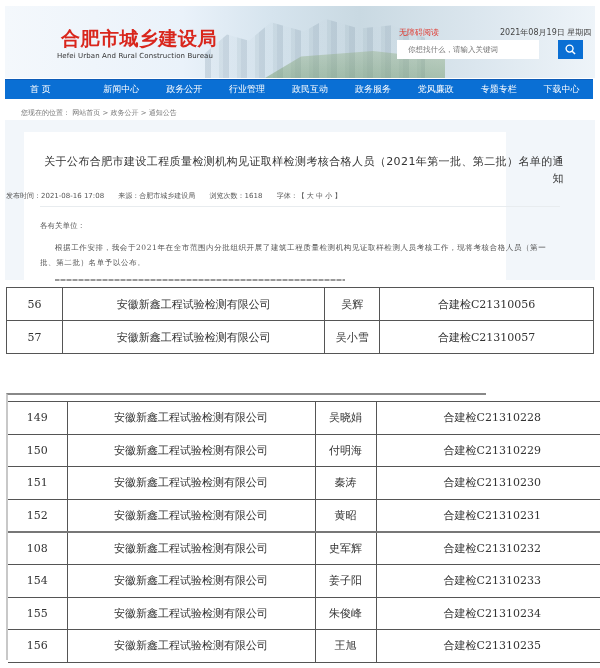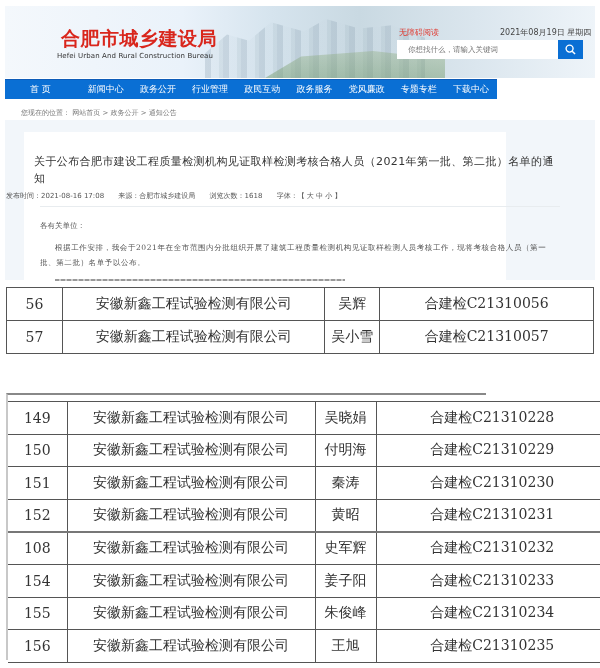--- a/index.html
+++ b/index.html
@@ -10,44 +10,44 @@
     background: linear-gradient(90deg, #f4f8fc 0%, #eaf2fa 30%, #d6e4ee 45%, #c9d9e2 60%, #dbe6ee 80%, #eef4f9 100%); overflow: hidden; }
   .header .city { position: absolute; left: 200px; top: 10px; width: 220px; height: 62px;
     background: repeating-linear-gradient(90deg, rgba(150,170,185,0.35) 0 6px, rgba(200,215,225,0.2) 6px 14px, rgba(170,190,200,0.3) 14px 18px);
     clip-path: polygon(0 60%, 10% 30%, 20% 40%, 30% 10%, 45% 25%, 55% 5%, 70% 20%, 85% 15%, 100% 35%, 100% 100%, 0 100%); }
   .header .green { position: absolute; left: 260px; top: 45px; width: 180px; height: 27px;
     background: linear-gradient(180deg, rgba(140,170,120,0.35), rgba(110,150,100,0.45)); clip-path: polygon(0 100%, 20% 20%, 60% 0, 100% 30%, 100% 100%); }
   .logo-cn { position: absolute; left: 56px; top: 20px; font-family: "DejaVu Serif", "Liberation Serif", serif; font-weight: bold; font-size: 19px; color: #d9261c; letter-spacing: 0.5px; }
   .logo-en { position: absolute; left: 52px; top: 46px; font-size: 7px; color: #333; letter-spacing: 0.1px; }
   .a11y-link { position: absolute; left: 394px; top: 21px; font-size: 8px; color: #e0362c; }
   .date { position: absolute; left: 495px; top: 21px; font-size: 8px; color: #444; }
-  .search-input { position: absolute; left: 392px; top: 34px; width: 161px; height: 19px; border: none; background: #fff; font-size: 7.5px; color: #999; padding-left: 11px; font-family: "DejaVu Sans", sans-serif; }
+  .search-input { position: absolute; left: 392px; top: 34px; width: 142px; height: 19px; border: none; background: #fff; font-size: 7.5px; color: #999; padding-left: 11px; font-family: "DejaVu Sans", sans-serif; }
   .search-btn { position: absolute; left: 553px; top: 34px; width: 25px; height: 19px; background: #0a6fd4; display: flex; align-items: center; justify-content: center; }
 
   
-  .nav { position: absolute; left: 5px; top: 79px; width: 492px; height: 20px; background: #0a6fd4; border-top: 1px solid #0e5cb8; display: flex; align-items: center; padding-left: 25px; }
+  .nav { position: absolute; left: 5px; top: 79px; width: 588px; height: 20px; background: #0a6fd4; border-top: 1px solid #0e5cb8; display: flex; align-items: center; padding-left: 25px; }
   .nav-item { color: #fff; font-size: 9px; margin-right: 0; text-align: center; }
 
   
   .breadcrumb { position: absolute; left: 21px; top: 108px; font-size: 7px; color: #777; }
 
   
   .article-bg { position: absolute; left: 5px; top: 120px; width: 590px; height: 160px; background: #f2f6fa; }
   .article { position: absolute; left: 24px; top: 132px; width: 482px; height: 148px; background: #fff; }
-  .title { position: absolute; left: 34px; top: 153px; width: 530px; text-align: left; font-size: 11px; color: #333; line-height: 17px; letter-spacing: 0.4px; }
+  .title { position: absolute; left: 34px; top: 153px; width: 530px; text-align: right; font-size: 11px; color: #333; line-height: 17px; letter-spacing: 0.4px; }
   .meta { position: absolute; left: 0; top: 191px; width: 476px; font-size: 7px; color: #555; }
   .meta span { margin: 0 6px; }
   .divider { position: absolute; left: 40px; top: 206px; width: 520px; height: 1px; background: #e8ecef; }
   .salutation { position: absolute; left: 40px; top: 221px; font-family: "DejaVu Serif", "Liberation Serif", serif; font-size: 7.5px; color: #555; }
   .para { position: absolute; left: 40px; top: 240px; width: 520px; font-family: "DejaVu Serif", "Liberation Serif", serif; font-size: 7.5px; color: #555; line-height: 15px; text-indent: 15px; letter-spacing: 0.6px; }
   .scan-line { position: absolute; left: 55px; top: 279px; width: 290px; height: 2px; background: repeating-linear-gradient(90deg, #999 0 4px, #ccc 4px 6px); }
 
   
   table { position: absolute; border-collapse: collapse; font-family: "DejaVu Serif", "Liberation Serif", serif; color: #333; }
-  table td { border: 1px solid #555; text-align: center; font-size: 14px; }
+  table td { border: 1px solid #555; text-align: center; font-size: 11px; }
   .t1 { left: 6px; top: 287px; width: 588px; }
   .t1 td { height: 33px; }
   .t1 td.c1 { width: 56px; }
   .t1 td.c2 { width: 263px; }
   .t1 td.c3 { width: 55px; }
   .t1 td.c4 { width: 214px; }
   .t1 tr:last-child td { border-bottom: 1px solid #555; }
 
   .t2-wrap { position: absolute; left: 6px; top: 393px; width: 480px; height: 267px; border-left: 2px solid #c8c8c8; border-top: 2px solid #888; }
   .t2 { left: 0; top: 6px; width: 600px; }

